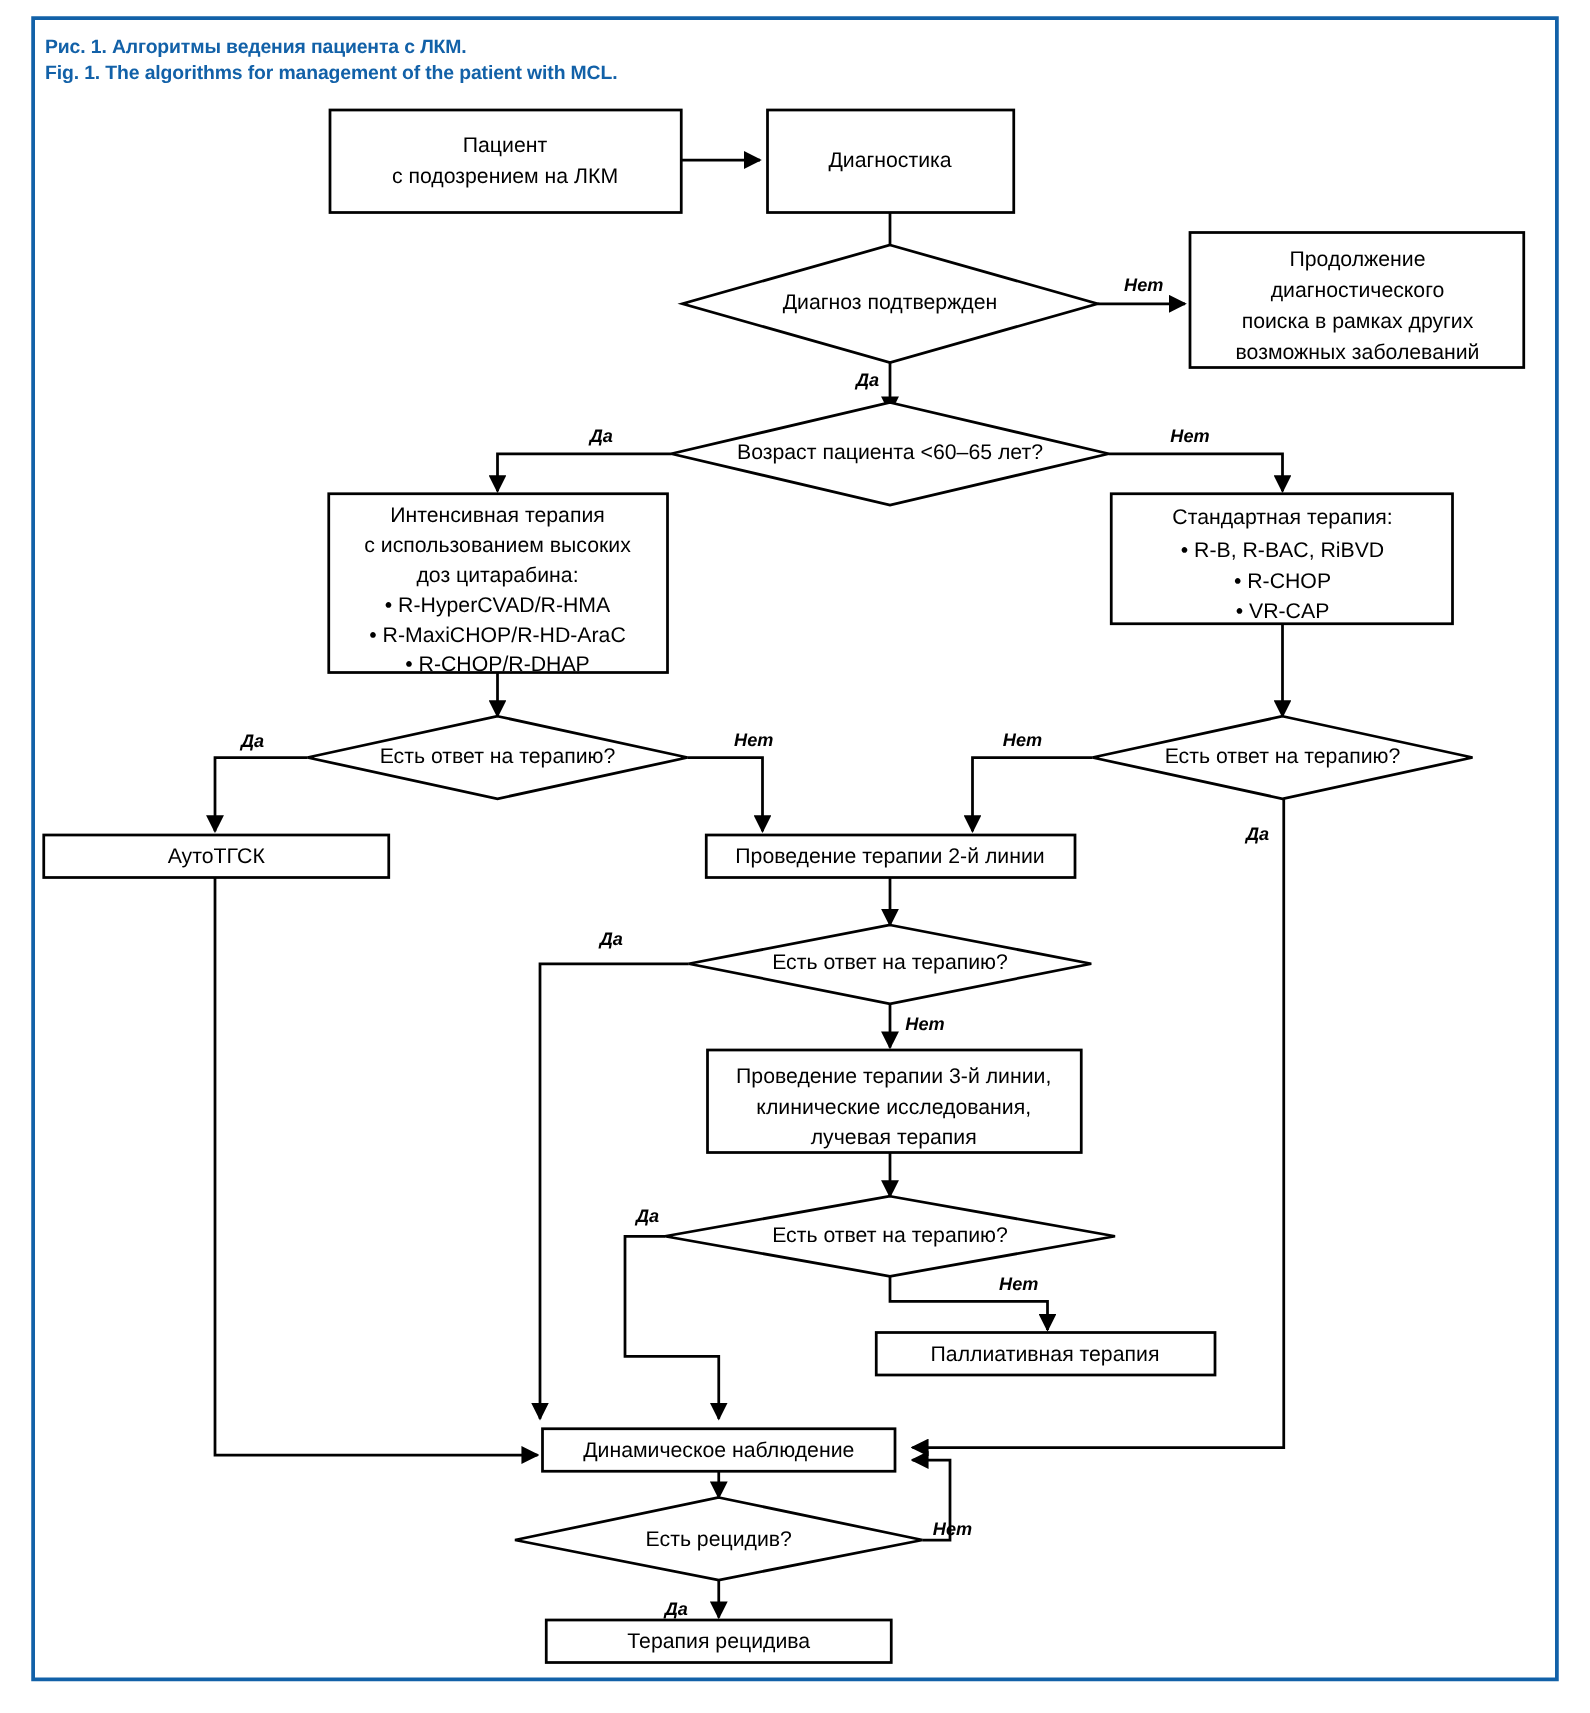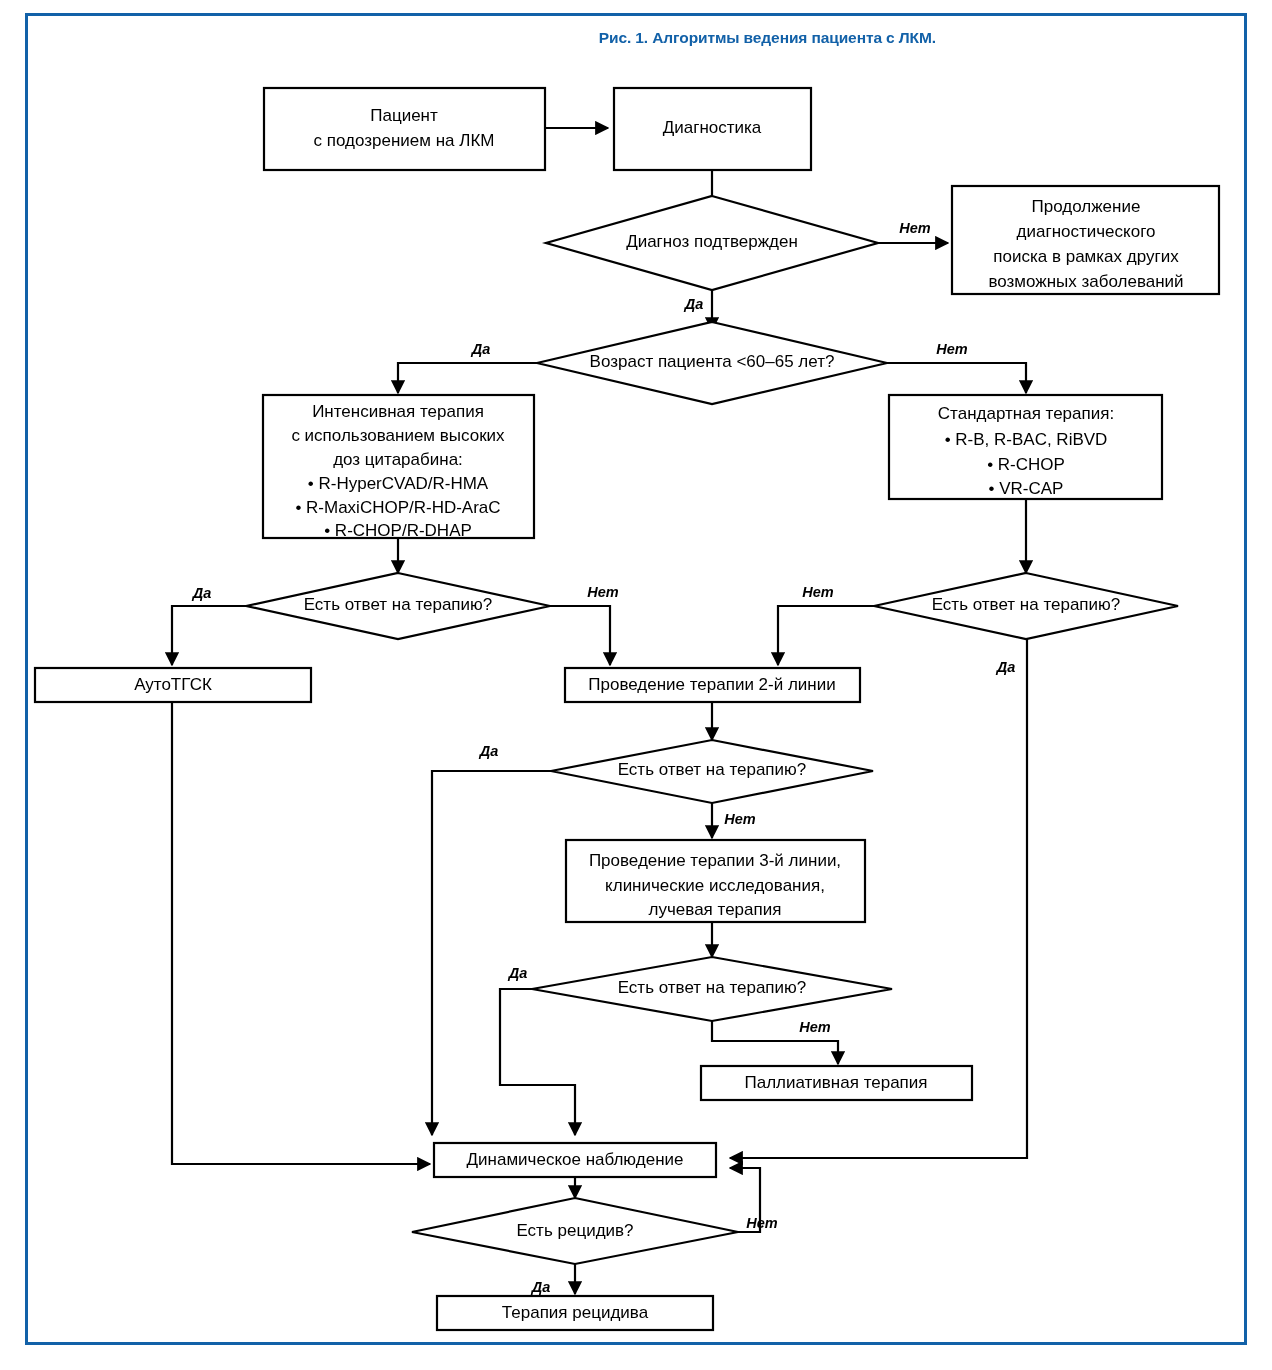--- a/index.html
+++ b/index.html
@@ -29,21 +29,20 @@
   #caption {
     position: absolute;
     left: 36px;
     top: 27px;
     width: 900px;
     color: #1261a8;
     font-weight: bold;
     font-size: 15.5px;
     line-height: 21px;
     letter-spacing: -0.1px;
-    text-align: right;
   }
   #chart {
     position: absolute;
     left: 0;
     top: 0;
   }
   .node-rect {
     fill: #ffffff;
     stroke: #000000;
     stroke-width: 2.2;
@@ -77,20 +76,21 @@
 </style>
 </head>
 <body>
 
 <div id="page">
 
   <div id="frame"></div>
 
   <div id="caption">
     <div>Рис. 1. Алгоритмы ведения пациента с ЛКМ.</div>
+    <div>Fig. 1. The algorithms for management of the patient with MCL.</div>
   </div>
 
   <svg id="chart" width="1272" height="1370" viewBox="0 0 1272 1370">
     <defs>
       <marker id="arrow" viewBox="0 0 10 10" refX="9" refY="5" markerWidth="6.5" markerHeight="6.5" orient="auto-start-reverse">
         <path d="M 0 0 L 10 5 L 0 10 z" fill="#000000"></path>
       </marker>
     </defs>
 
     <g>

